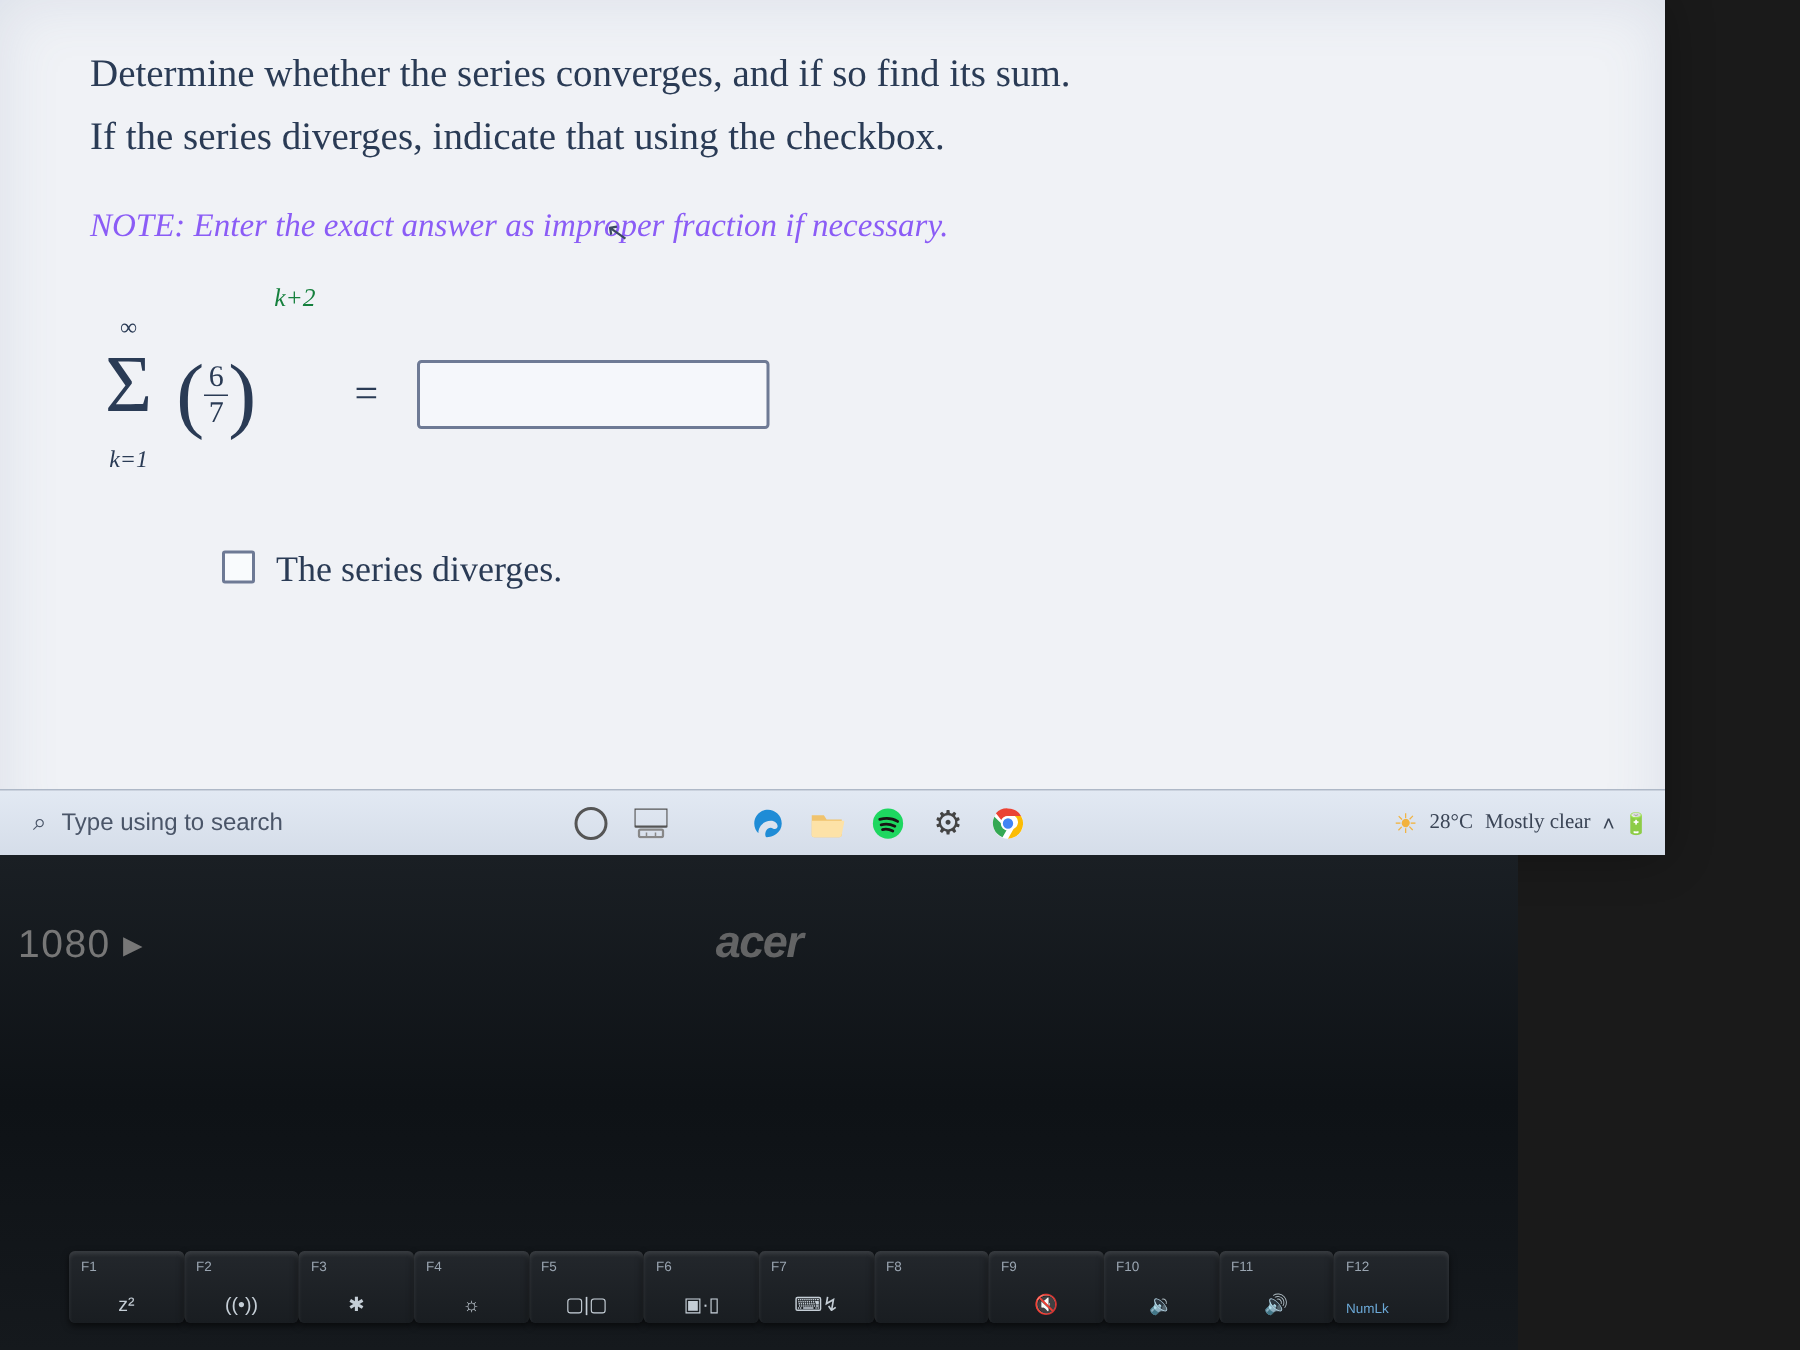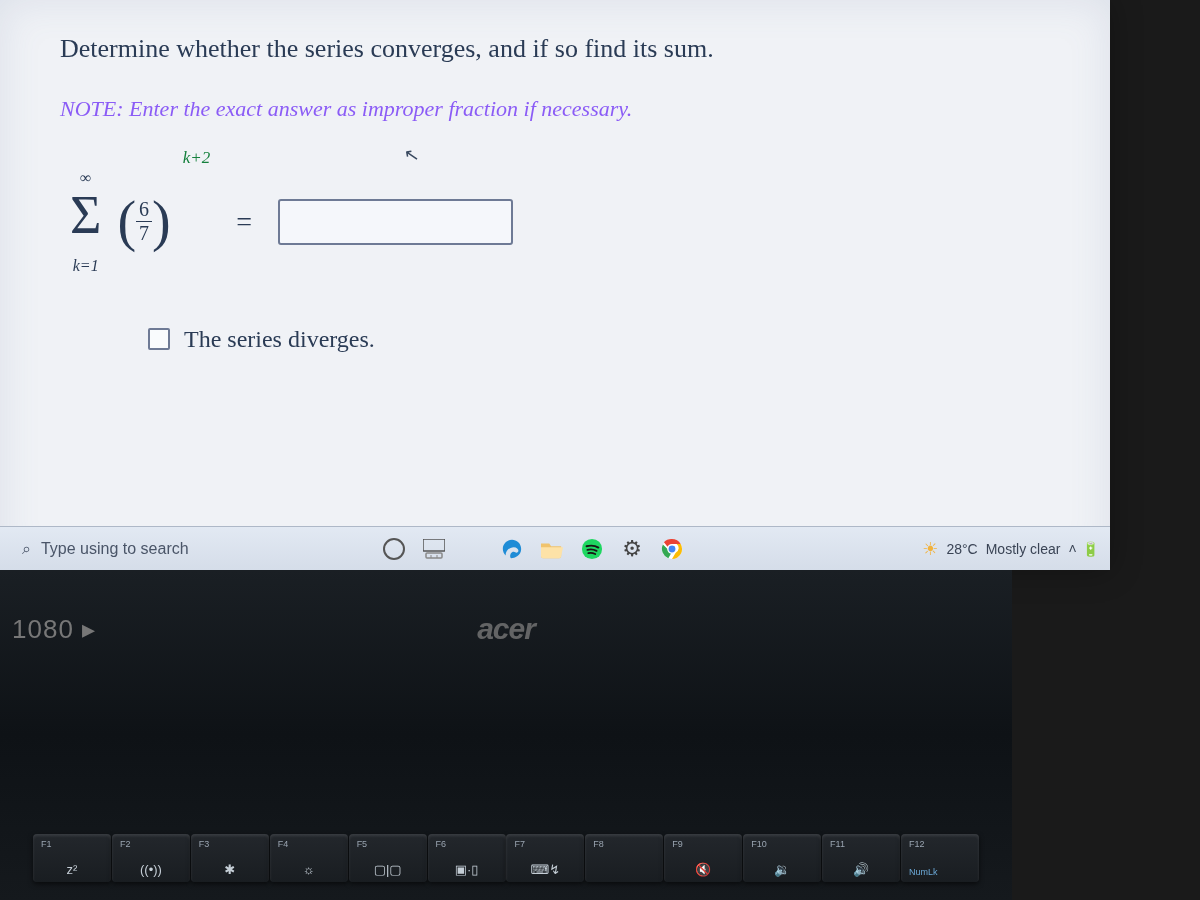--- a/index.html
+++ b/index.html
@@ -91,21 +91,21 @@
 }
 .answer-box {
   width: 235px;
   height: 46px;
   border: 2px solid #6e7a95;
   border-radius: 3px;
   background: #f5f7fb;
 }
 .checkbox-row {
   display: flex;
-  align-items: center;
+  align-items: flex-start;
   gap: 14px;
   margin: 52px 0 0 50px;
   padding-left: 38px;
 }
 .cbox {
   width: 22px;
   height: 22px;
   border: 2px solid #6e7a95;
   border-radius: 2px;
   background: #f9fbfd;
@@ -144,21 +144,21 @@
   display: flex;
   align-items: center;
   justify-content: center;
   font-size: 20px;
 }
 .cortana { width:22px; height:22px; border:2px solid #555; border-radius:50%; }
 .edge-icon { color:#0a84d6; }
 .gear-icon { width:20px; height:20px; display:flex; align-items:center; justify-content:center; color:#444; font-size:22px; }
 .tb-right { margin-left:auto; display:flex; align-items:center; gap:8px; }
 .weather-icon { color:#f2b23c; font-size:18px; }
-.weather-text { font-family:Liberation Sans, sans-serif; font-size:14px; color:#3a4455; }
+.weather-text { font-family:Liberation Serif, serif; font-size:14px; color:#3a4455; }
 .sys-icons { display:flex; gap:6px; font-size:14px; color:#3a4455; font-family:'Segoe UI',sans-serif; }
 .laptop-bezel {
   width: 1012px;
   height: 330px;
   background: linear-gradient(180deg, #1a1f24 0%, #0e1216 50%, #15191d 100%);
   position: relative;
 }
 .bezel-badge {
   position: absolute;
   left: 4px;
@@ -182,21 +182,21 @@
   letter-spacing: -1px;
   opacity: 0.8;
 }
 .fn-row {
   position: absolute;
   left: 0;
   right: 0;
   bottom: 18px;
   display: flex;
   justify-content: space-between;
-  padding: 0 33px;
+  padding: 0 46px;
 }
 .fn-key {
   width: 78px;
   height: 48px;
   background: linear-gradient(180deg, #23272c 0%, #191d21 100%);
   border-radius: 4px;
   box-shadow: inset 0 2px 3px rgba(255,255,255,0.1), 0 2px 5px rgba(0,0,0,0.6);
   display: flex;
   flex-direction: column;
   align-items: flex-start;
@@ -207,20 +207,21 @@
 .fn-key .lbl { font-size: 9px; color: #9aa5b1; font-family: Arial,sans-serif; }
 .fn-key .sym { font-size: 13px; color: #c5ced6; font-family: Arial,sans-serif; align-self:center; }
 .fn-key .blue { font-size: 9px; color: #6ba8d6; font-family: Arial,sans-serif; }
 </style>
 </head>
 <body>
 
 <div class="screen">
   <div class="content">
     <div class="q-line1">Determine whether the series converges, and if so find its sum.</div>
+    <div class="q-line2">If the series diverges, indicate that using the checkbox.</div>
     <div class="note-line">
       <span>NOTE:</span>
       <span> </span>
       <span>Enter the exact answer as improper fraction if necessary.</span>
     </div>
     <span class="cursor-icon">↖</span>
 
     <div class="math-row">
       <div class="sigma-block">
         <div class="sigma-top">∞</div>

